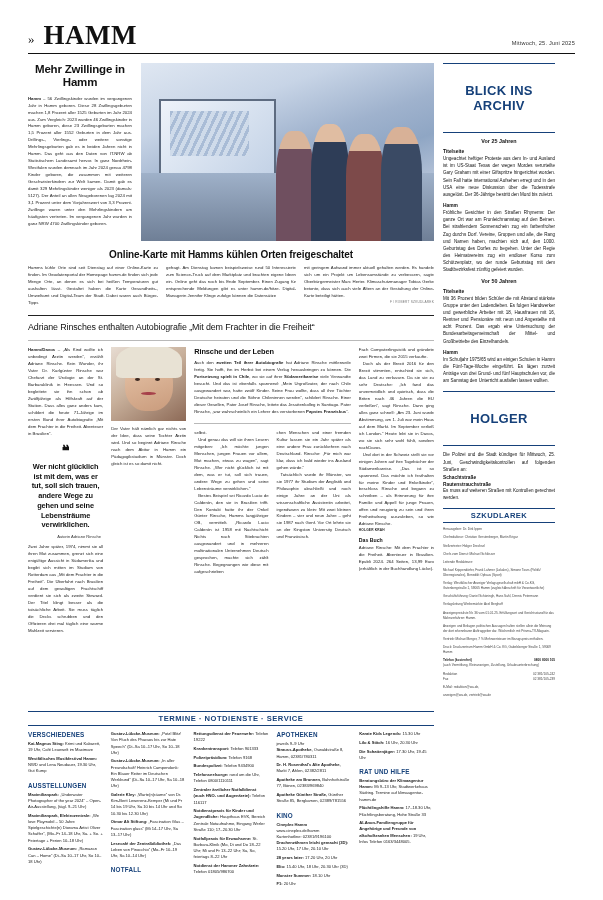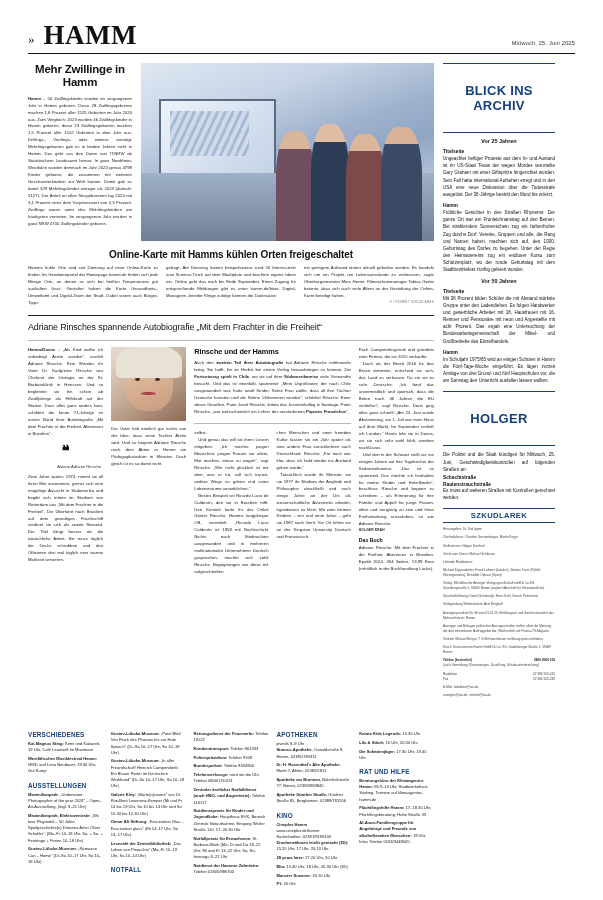--- a/index.html
+++ b/index.html
@@ -155,47 +155,48 @@
         <div class="col ptext">Hamms kühle Orte sind seit Dienstag auf einer Online-Karte zu finden. Im Geodatenportal der Homepage hamm.de finden sich jede Menge Orte, an denen es sich bei heißen Temperaturen gut aushalten lässt. Gestaltet haben die Karte Gesundheits-, Umweltamt und Digital-Team der Stadt. Dabei waren auch Bürger-Tipps</div>
         <div class="col ptext">gefragt. Am Dienstag kamen beispielsweise rund 50 Interessierte zum Science-Truck auf dem Marktplatz und brachten eigene Ideen ein. Online geht das noch bis Ende September. Einen Zugang für entsprechende Meldungen gibt es unter hamm.de/hitze. Digital-Managerin Jennifer Klinge zufolge können die Datensätze</div>
         <div class="col ptext">
           <span>mit geringem Aufwand immer aktuell gehalten werden. Es handele sich um ein Projekt um Lebensumstände zu verbessern, sagte Oberbürgermeister Marc Herter. Klimaschutzmanager Tobias Gerke betonte, dass sich auch viele Ältern an der Gestaltung der Online-Karte beteiligt hätten.</span>
           <div class="credit">F / ROBERT SZKUDLAREK</div>
         </div>
       </div>
 
       <div class="rule-dark"></div>
 
-      <div class="feat-sub">Adriane Rinsches spannende Autobiografie „Mit dem Frachter in die Freiheit“</div>
+      <div class="feat-sub">Adriane Rinsches enthalten Autobiografie „Mit dem Frachter in die Freiheit“</div>
       <div class="rule-thin"></div>
 
       <div class="feat-grid">
 
         <div class="fcol">
           <div class="ptext"><b>Hamm/Davos</b> – „Als Kind wollte ich unbedingt Ärztin werden“, erzählt Adriane Rinsche. Kein Wunder, ihr Vater Dr. Karlgünter Rinsche war Chefarzt der Urologie an der St. Barbaraklinik in Heessen. Und so begleitete sie ihn schon ab Zwölfjährige als Hilfskraft auf der Station. Dass alles ganz anders kam, schildert die heute 71-Jährige im ersten Band ihrer Autobiografie „Mit dem Frachter in die Freiheit. Abenteuer in Brasilien“.</div>
           <div class="quote-box">
             <span class="quote-mark">❝</span>
+            <div class="quote-text">Wer nicht glücklich ist mit dem, was er tut, soll sich trauen, andere Wege zu gehen und seine Lebensträume verwirklichen.</div>
             <div class="quote-attr">Autorin Adriane Rinsche</div>
           </div>
           <div class="ptext">Zwei Jahre später, 1974, nimmt sie all ihren Mut zusammen, grenzt sich eine enigültige Aussicht in Südamerika und begibt sich mitten im Studium von Rotterdam aus „Mit dem Frachter in die Freiheit“. Die Überfahrt nach Brasilien auf dem gewaltigen Frachtschiff verdient sie sich als zweite Steward. Der Titel klingt besser als die tatsächliche Arbeit. Sie muss täglich die Decks schrubben und den Offizieren drei mal täglich eine warme Mahlzeit servieren.</div>
         </div>
 
         <div class="fcol">
           <div class="portrait">
             <div class="face"></div>
             <div class="hair"></div>
             <div class="eye" style="left:32%"></div>
             <div class="eye" style="left:58%"></div>
             <div class="mouth"></div>
           </div>
           <div class="ptext">Der Vater hält nämlich gar nichts von der Idee, dass seine Tochter Ärztin wird. Und so beginnt Adriane Rinsche nach dem Abitur in Hamm ein Pädagogikstudium in Münster. Doch gleich ist es so damit nicht.</div>
         </div>
 
         <div class="fcol wide">
-          <h3 class="sub-head">Rinsche und der Hamms</h3>
+          <h3 class="sub-head">Rinsche und der Leben</h3>
           <div class="ptext">Auch den <b>zweiten Teil ihrer Autobiografie</b> hat Adriane Rinsche mittlerweile fertig. Sie hofft, ihn im Herbst bei einem Verlag herausbringen zu können. Die <b>Fortsetzung spielt in Chile</b>, wo sie auf ihrer <b>Südamerikareise</b> viele Verwandte besucht. Und das ist ebenfalls spannend: „Mein Urgroßvater, der nach Chile ausgewandert war, hatte zwölf Kinder. Seine Frau wollte, dass all ihre Töchter Deutsche heiraten und die Söhne Chileninnen werden“, schildert Rinsche. Einer dieser Gesellen, Pater Josef Rinsche, leitete das Jesuitenkolleg in Santiago. Pater Rinsche, „war wahrscheinlich ein Lehrer des verstorbenen <b>Papstes Franziskus</b>“.</div>
           <div class="rule-thin"></div>
           <div class="cols">
             <div class="col ptext">
               <p>selbst.</p>
               <p>Und genau das will sie ihren Lesern mitgeben: „Ich möchte jungen Menschen, jungen Frauen vor allem, Mut machen, etwas zu wagen“, sagt Rinsche. „Wer nicht glücklich ist mit dem, was er tut, soll sich trauen, andere Wege zu gehen und seine Lebensträume verwirklichen.“</p>
               <p>Bestes Beispiel sei Ricardo Lucio de Calderón, den sie in Brasilien trifft. Den Kontakt hatte ihr der Onkel Günter Rinsche, Hamms langjähriger OB, vermittelt. „Ricardo Lucio Calderón ist 1958 mit Nachtschicht Nichts nach Stiebrachien ausgewandert und in mehreren multinationalen Unternehmen Deutsch gesprochen, machte sich zählt Rinsche. Begegnungen wie diese mit aufgeschrieben</p>
             </div>
             <div class="col ptext">
               <p>chen Menschen und einer fremden Kultur lassen sie ein Jahr später als eine andere Frau zurückkehren nach Deutschland. Rinsche: „Für mich war klar, dass ich bald wieder ins Ausland gehen würde.“</p>
@@ -268,20 +269,21 @@
               <span>02 381/105-239</span>
             </div>
           </div>
         <p style="margin-top:3px">E-Mail: redaktion@wa.de,</p>
         <p>anzeigen@wa.de, vertrieb@wa.de</p>
       </div>
     </div>
   </div>
 
   <div class="service-wrap">
+    <div class="svc-title">TERMINE · NOTDIENSTE · SERVICE</div>
     <div class="svc-cols">
 
       <div class="svc-col">
         <div class="svc-sec">VERSCHIEDENES</div>
         <div class="svc-text">
             <p><b>Kai-Magnus Sting:</b> Krimi und Kabarett, 19 Uhr, Café Leuewelt im Maximare</p>
             <p><b>Westfälisches Musikfestival Hamm:</b> NWD und Lena Neudauer, 19.30 Uhr, Gut Kump</p>
           </div>
         <div class="svc-sec gap">AUSSTELLUNGEN</div>
         <div class="svc-text">

